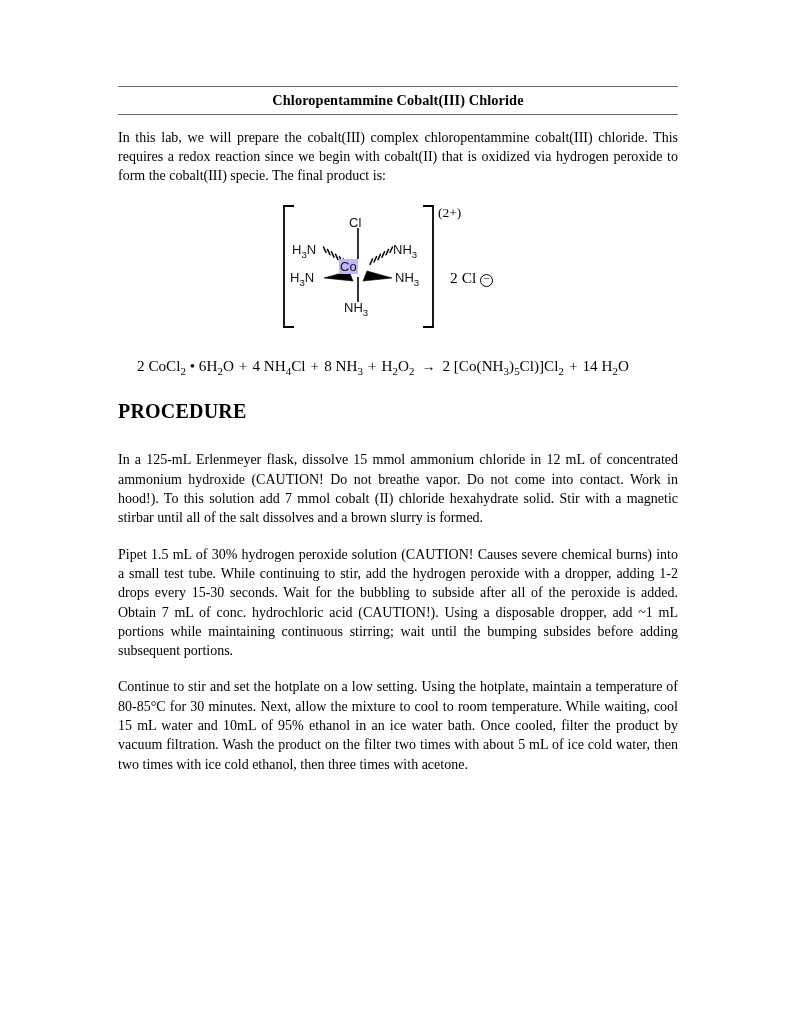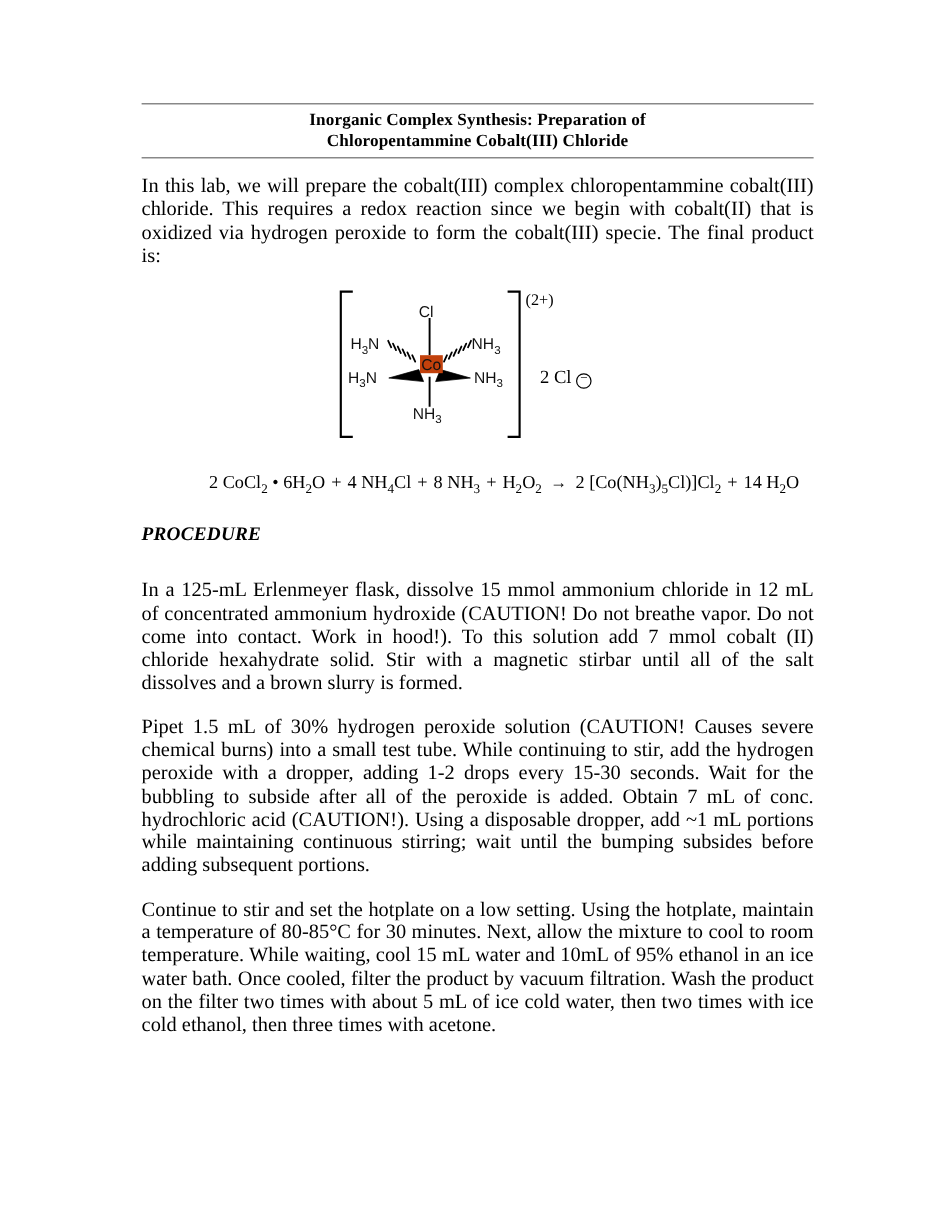--- a/index.html
+++ b/index.html
@@ -38,46 +38,44 @@
     padding: 5px 0 4px 0;
   }
   .title-line {
     font-size: 14.3px;
     font-weight: bold;
     text-align: center;
     line-height: 17.5px;
     letter-spacing: 0.1px;
   }
   .para {
-    font-size: 17px;
+    font-size: 14px;
     line-height: 19.3px;
     text-align: justify;
     text-justify: inter-word;
     margin: 0;
   }
   .para-intro {
     margin-top: 13px;
   }
   .para-gap {
     margin-top: 17px;
   }
   .heading {
-    font-size: 16px;
+    font-size: 20px;
     font-weight: bold;
     margin: 0;
     letter-spacing: 0.2px;
-    font-style: italic;
   }
   .equation {
     font-size: 15.2px;
     line-height: 20px;
-    margin: 12px;
+    margin: 0;
     padding-left: 19px;
     white-space: nowrap;
-    text-align: right;
   }
   .equation sub { font-size: 0.72em; }
   .arrow { font-weight: bold; font-size: 14px; padding: 0 2px; }
   .sp { display: inline-block; width: 5px; }
 
   
   .structure {
     position: relative;
     height: 145px;
     margin-top: 12px;
@@ -118,21 +116,20 @@
 </style>
 </head>
 <body>
 
 <div class="page">
   <div class="content">
 
     <hr class="rule">
 
     <div class="title-block">
-      <div class="title-line">Inorganic Complex Synthesis: Preparation of</div>
       <div class="title-line">Chloropentammine Cobalt(III) Chloride</div>
     </div>
 
     <hr class="rule">
 
     <p class="para para-intro">In this lab, we will prepare the cobalt(III) complex chloropentammine cobalt(III) chloride. This requires a redox reaction since we begin with cobalt(II) that is oxidized via hydrogen peroxide to form the cobalt(III) specie. The final product is:</p>
 
     <div class="structure">
       <svg class="struct-svg" width="560" height="145" viewBox="0 0 560 145">
 
@@ -172,21 +169,21 @@
       <div class="lbl" style="left:174px; top:45px;"><span>H</span><sub>3</sub><span>N</span></div>
 
       <div class="lbl" style="left:275px; top:45px;"><span>NH</span><sub>3</sub></div>
 
       <div class="lbl" style="left:172px; top:73px;"><span>H</span><sub>3</sub><span>N</span></div>
 
       <div class="lbl" style="left:277px; top:73px;"><span>NH</span><sub>3</sub></div>
 
       <div class="lbl" style="left:226px; top:103px;"><span>NH</span><sub>3</sub></div>
 
-      <div class="lbl" style="left:232px; top:62px; background:#c2410c; padding:0 1px;"><span>Co</span></div>
+      <div class="lbl" style="left:221px; top:62px; background:#c4b5fd; padding:0 1px;"><span>Co</span></div>
 
       <div class="charge" style="left:320px; top:8px;"><span>(2+)</span></div>
 
       <div class="counterion" style="left:332px; top:72px;"><span>2</span>&nbsp;<span>Cl</span>&nbsp;<span class="circ-minus"><span>−</span></span></div>
     </div>
 
 
     <p class="equation" style="margin-top:14px;">
       <span>2</span>&nbsp;<span><span>CoCl</span><sub>2</sub></span>&nbsp;<span>•</span>&nbsp;<span><span>6H</span><sub>2</sub><span>O</span></span><span class="sp"></span><span>+</span><span class="sp"></span><span>4</span>&nbsp;<span><span>NH</span><sub>4</sub><span>Cl</span></span><span class="sp"></span><span>+</span><span class="sp"></span><span>8</span>&nbsp;<span><span>NH</span><sub>3</sub></span><span class="sp"></span><span>+</span><span class="sp"></span><span><span>H</span><sub>2</sub><span>O</span><sub>2</sub></span><span class="sp"></span><span class="arrow">→</span><span class="sp"></span><span>2</span>&nbsp;<span><span>[Co(NH</span><sub>3</sub><span>)</span><sub>5</sub><span>Cl)]Cl</span><sub>2</sub></span><span class="sp"></span><span>+</span><span class="sp"></span><span>14</span>&nbsp;<span><span>H</span><sub>2</sub><span>O</span></span>
     </p>

